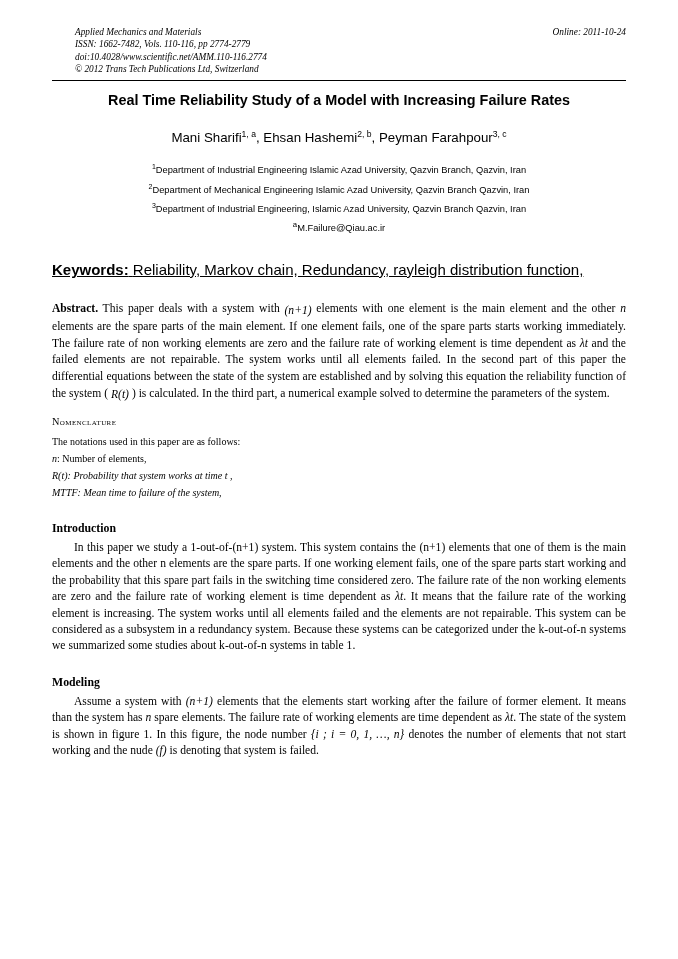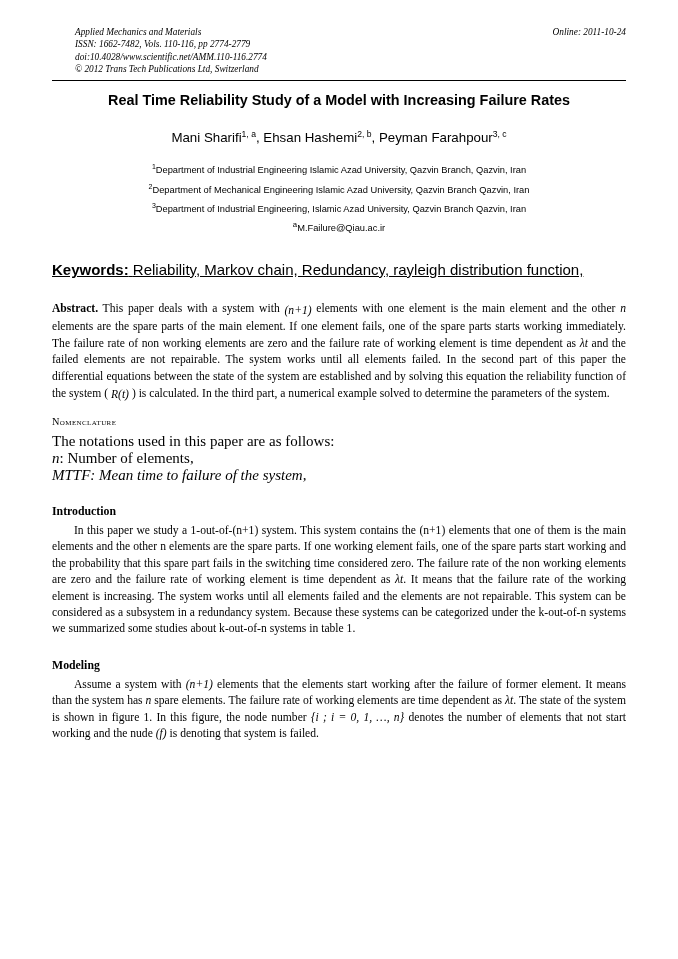--- a/index.html
+++ b/index.html
@@ -101,21 +101,21 @@
   }
 
   
   .section-smallcaps {
     font-size: 10.3px;
     letter-spacing: 0.4px;
     margin: 12px 0 6px 0;
     font-variant: small-caps;
   }
   .nomen {
-    font-size: 15px;
+    font-size: 10px;
     line-height: 17px;
   }
   .nomen .ln { display: block; }
 
   h2.sec {
     font-size: 11.8px;
     font-weight: bold;
     margin: 20px 0 4px 0;
   }
   p.body {
@@ -180,20 +180,23 @@
     <span>and the failed elements are not repairable. The system works until all elements failed. In the second part of this paper the differential equations between the state of the system are established and by solving this equation the reliability function of the system (</span>
     <span class="mth frac-wrap">R(t)</span>
     <span>) is calculated. In the third part, a numerical example solved to determine the parameters of the system.</span>
   </div>
 
   <div class="section-smallcaps">Nomenclature</div>
   <div class="nomen">
     <span class="ln">The notations used in this paper are as follows:</span>
     <span class="ln">
       <span class="mth">n</span><span>: Number of elements,</span>
+    </span>
+    <span class="ln">
+      <span class="mth">R(t)</span><span class="mth">: Probability that system works at time t ,</span>
     </span>
     <span class="ln">
       <span class="mth">MTTF</span><span class="mth">: Mean time to failure of the system,</span>
     </span>
   </div>
 
   <h2 class="sec">Introduction</h2>
   <p class="body">
     <span>In this paper we study a 1-out-of-(n+1) system. This system contains the (n+1) elements that one of them is the main elements and the other n elements are the spare parts. If one working element fails, one of the spare parts start working and the probability that this spare part fails in the switching time considered zero. The failure rate of the non working elements are zero and the failure rate of working element is time dependent as</span>
     <span class="mth">λt</span><span>. It means that the failure rate of the working element is increasing. The system works until all elements failed and the elements are not repairable. This system can be considered as a subsystem in a redundancy system. Because these systems can be categorized under the k-out-of-n systems we summarized some studies about k-out-of-n systems in table 1.</span>

